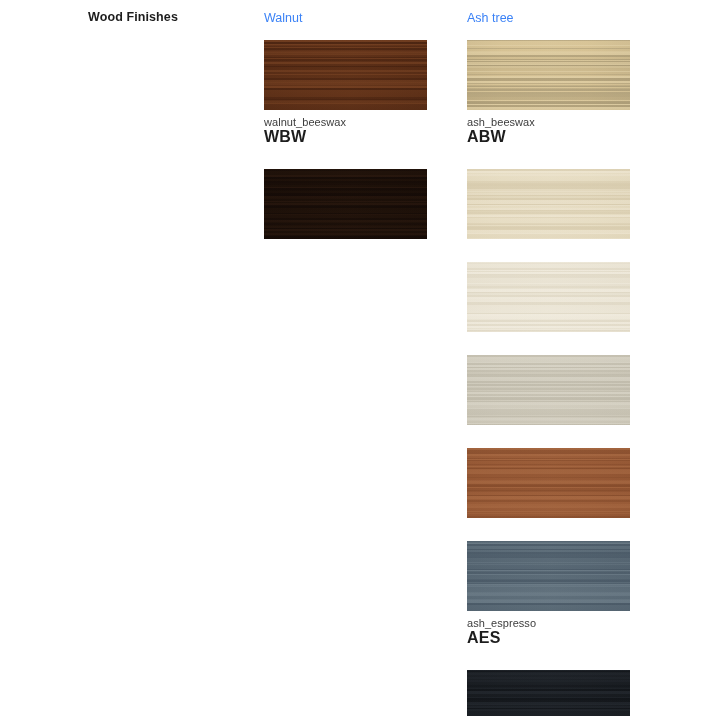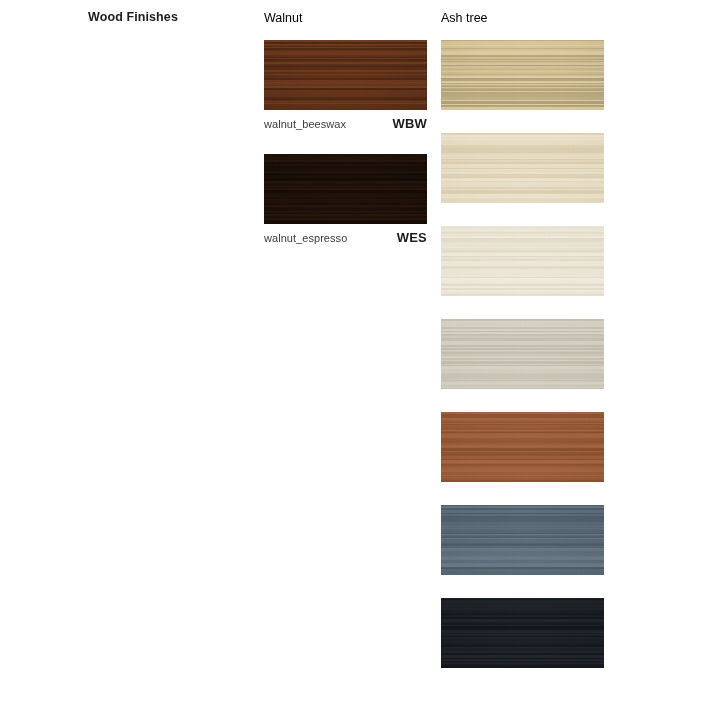--- a/index.html
+++ b/index.html
@@ -36,26 +36,26 @@
     white-space: nowrap;
   }
 
   
   .column {
     position: absolute;
     top: 0;
     width: 163px;
   }
   .col-walnut { left: 264px; }
-  .col-ash    { left: 441px; }
+  .col-ash    { left: 467px; }
 
   .column-header {
     font-size: 12.5px;
     font-weight: normal;
-    color: #000000;
+    color: #3b82f6;
     padding-top: 11px;
     padding-bottom: 0;
     height: 21px;
     white-space: nowrap;
   }
 
   
   .swatch-list {
     position: absolute;
     top: 40px;
@@ -73,29 +73,30 @@
     position: relative;
     overflow: hidden;
   }
   .swatch-meta {
     display: flex;
     justify-content: space-between;
     align-items: baseline;
     width: 163px;
     padding-top: 6px;
     box-sizing: border-box;
+    flex-direction: column;
   }
   .swatch-name {
     font-size: 11px;
     color: #3c3c3c;
     white-space: nowrap;
     letter-spacing: 0.05px;
   }
   .swatch-code {
-    font-size: 13px;
+    font-size: 16px;
     font-weight: bold;
     color: #1d1d1d;
     white-space: nowrap;
     letter-spacing: 0.2px;
   }
 </style>
 </head>
 <body>
 
 <div class="board">
@@ -107,48 +108,52 @@
     <div class="swatch-list">
         <div class="swatch-card">
           <div class="swatch-chip" style="background: linear-gradient(rgba(122, 68, 36, 0.53) 0%, rgba(122, 68, 36, 0.53) 2.18%, rgba(63, 29, 13, 0.573) 2.18%, rgba(63, 29, 13, 0.573) 5.11%, rgba(122, 68, 36, 0.56) 5.11%, rgba(122, 68, 36, 0.56) 7.43%, rgba(0, 0, 0, 0) 7.43%, rgba(0, 0, 0, 0) 8.19%, rgba(63, 29, 13, 0.318) 8.19%, rgba(63, 29, 13, 0.318) 9.37%, rgba(63, 29, 13, 0.482) 9.37%, rgba(63, 29, 13, 0.482) 10.32%, rgba(122, 68, 36, 0.427) 10.32%, rgba(122, 68, 36, 0.427) 11.38%, rgba(63, 29, 13, 0.52) 11.38%, rgba(63, 29, 13, 0.52) 13.97%, rgba(0, 0, 0, 0) 13.97%, rgba(0, 0, 0, 0) 15.32%, rgba(122, 68, 36, 0.294) 15.32%, rgba(122, 68, 36, 0.294) 16.88%, rgba(122, 68, 36, 0.51) 16.88%, rgba(122, 68, 36, 0.51) 18.15%, rgba(122, 68, 36, 0.337) 18.15%, rgba(122, 68, 36, 0.337) 20.5%, rgba(122, 68, 36, 0.482) 20.5%, rgba(122, 68, 36, 0.482) 21.35%, rgba(0, 0, 0, 0) 21.35%, rgba(0, 0, 0, 0) 23.87%, rgba(63, 29, 13, 0.467) 23.87%, rgba(63, 29, 13, 0.467) 25.43%, rgba(122, 68, 36, 0.463) 25.43%, rgba(122, 68, 36, 0.463) 27.72%, rgba(63, 29, 13, 0.39) 27.72%, rgba(63, 29, 13, 0.39) 29.32%, rgba(0, 0, 0, 0) 29.32%, rgba(0, 0, 0, 0) 31.99%, rgba(122, 68, 36, 0.596) 31.99%, rgba(122, 68, 36, 0.596) 34.96%, rgba(0, 0, 0, 0) 34.96%, rgba(0, 0, 0, 0) 37.4%, rgba(63, 29, 13, 0.53) 37.4%, rgba(63, 29, 13, 0.53) 38.24%, rgba(0, 0, 0, 0) 38.24%, rgba(0, 0, 0, 0) 40.41%, rgba(0, 0, 0, 0) 40.41%, rgba(0, 0, 0, 0) 43.44%, rgba(122, 68, 36, 0.56) 43.44%, rgba(122, 68, 36, 0.56) 46.04%, rgba(0, 0, 0, 0) 46.04%, rgba(0, 0, 0, 0) 48.05%, rgba(122, 68, 36, 0.54) 48.05%, rgba(122, 68, 36, 0.54) 48.99%, rgba(122, 68, 36, 0.576) 48.99%, rgba(122, 68, 36, 0.576) 50.15%, rgba(0, 0, 0, 0) 50.15%, rgba(0, 0, 0, 0) 52.16%, rgba(0, 0, 0, 0) 52.16%, rgba(0, 0, 0, 0) 54.64%, rgba(63, 29, 13, 0.486) 54.64%, rgba(63, 29, 13, 0.486) 57.69%, rgba(122, 68, 36, 0.35) 57.69%, rgba(122, 68, 36, 0.35) 60.58%, rgba(122, 68, 36, 0.514) 60.58%, rgba(122, 68, 36, 0.514) 61.82%, rgba(122, 68, 36, 0.333) 61.82%, rgba(122, 68, 36, 0.333) 64.98%, rgba(0, 0, 0, 0) 64.98%, rgba(0, 0, 0, 0) 66.12%, rgba(122, 68, 36, 0.592) 66.12%, rgba(122, 68, 36, 0.592) 68.94%, rgba(63, 29, 13, 0.616) 68.94%, rgba(63, 29, 13, 0.616) 71.84%, rgba(0, 0, 0, 0) 71.84%, rgba(0, 0, 0, 0) 75.11%, rgba(0, 0, 0, 0) 75.11%, rgba(0, 0, 0, 0) 78.04%, rgba(0, 0, 0, 0) 78.04%, rgba(0, 0, 0, 0) 79.36%, rgba(0, 0, 0, 0) 79.36%, rgba(0, 0, 0, 0) 82.14%, rgba(63, 29, 13, 0.408) 82.14%, rgba(63, 29, 13, 0.408) 83.58%, rgba(63, 29, 13, 0.608) 83.58%, rgba(63, 29, 13, 0.608) 85.05%, rgba(0, 0, 0, 0) 85.05%, rgba(0, 0, 0, 0) 86.77%, rgba(122, 68, 36, 0.49) 86.77%, rgba(122, 68, 36, 0.49) 87.56%, rgba(122, 68, 36, 0.275) 87.56%, rgba(122, 68, 36, 0.275) 89.8%, rgba(122, 68, 36, 0.537) 89.8%, rgba(122, 68, 36, 0.537) 92.12%, rgba(0, 0, 0, 0) 92.12%, rgba(0, 0, 0, 0) 95.42%, rgba(0, 0, 0, 0) 95.42%, rgba(0, 0, 0, 0) 98.22%, rgba(0, 0, 0, 0) 98.22%, rgba(0, 0, 0, 0) 100%), linear-gradient(rgba(122, 68, 36, 0.2) 0%, rgba(0, 0, 0, 0) 18%, rgba(63, 29, 13, 0.22) 38%, rgba(0, 0, 0, 0) 55%, rgba(122, 68, 36, 0.16) 72%, rgba(0, 0, 0, 0) 86%, rgba(63, 29, 13, 0.18) 100%), linear-gradient(to right, rgba(63, 29, 13, 0.12) 0%, rgba(0, 0, 0, 0) 22%, rgba(122, 68, 36, 0.1) 52%, rgba(0, 0, 0, 0) 74%, rgba(63, 29, 13, 0.14) 100%), linear-gradient(rgb(95, 49, 24), rgb(95, 49, 24));"></div>
           <div class="swatch-meta">
             <span class="swatch-name">walnut_beeswax</span>
             <span class="swatch-code">WBW</span>
           </div>
         </div>
         <div class="swatch-card">
           <div class="swatch-chip" style="background: linear-gradient(rgba(0, 0, 0, 0) 0%, rgba(0, 0, 0, 0) 1.69%, rgba(18, 9, 6, 0.435) 1.69%, rgba(18, 9, 6, 0.435) 3.2%, rgba(0, 0, 0, 0) 3.2%, rgba(0, 0, 0, 0) 6.13%, rgba(0, 0, 0, 0) 6.13%, rgba(0, 0, 0, 0) 8.54%, rgba(45, 26, 16, 0.553) 8.54%, rgba(45, 26, 16, 0.553) 11.19%, rgba(18, 9, 6, 0.64) 11.19%, rgba(18, 9, 6, 0.64) 13.96%, rgba(0, 0, 0, 0) 13.96%, rgba(0, 0, 0, 0) 17.12%, rgba(18, 9, 6, 0.518) 17.12%, rgba(18, 9, 6, 0.518) 19.62%, rgba(18, 9, 6, 0.345) 19.62%, rgba(18, 9, 6, 0.345) 21.72%, rgba(18, 9, 6, 0.337) 21.72%, rgba(18, 9, 6, 0.337) 23.13%, rgba(0, 0, 0, 0) 23.13%, rgba(0, 0, 0, 0) 25.33%, rgba(45, 26, 16, 0.54) 25.33%, rgba(45, 26, 16, 0.54) 26.87%, rgba(18, 9, 6, 0.565) 26.87%, rgba(18, 9, 6, 0.565) 29.37%, rgba(18, 9, 6, 0.35) 29.37%, rgba(18, 9, 6, 0.35) 30.81%, rgba(0, 0, 0, 0) 30.81%, rgba(0, 0, 0, 0) 34.1%, rgba(18, 9, 6, 0.584) 34.1%, rgba(18, 9, 6, 0.584) 36.85%, rgba(18, 9, 6, 0.608) 36.85%, rgba(18, 9, 6, 0.608) 38.43%, rgba(45, 26, 16, 0.408) 38.43%, rgba(45, 26, 16, 0.408) 41%, rgba(45, 26, 16, 0.294) 41%, rgba(45, 26, 16, 0.294) 42.55%, rgba(0, 0, 0, 0) 42.55%, rgba(0, 0, 0, 0) 45.57%, rgba(45, 26, 16, 0.557) 45.57%, rgba(45, 26, 16, 0.557) 47.77%, rgba(0, 0, 0, 0) 47.77%, rgba(0, 0, 0, 0) 48.98%, rgba(45, 26, 16, 0.51) 48.98%, rgba(45, 26, 16, 0.51) 51.42%, rgba(18, 9, 6, 0.376) 51.42%, rgba(18, 9, 6, 0.376) 52.91%, rgba(18, 9, 6, 0.616) 52.91%, rgba(18, 9, 6, 0.616) 56.17%, rgba(0, 0, 0, 0) 56.17%, rgba(0, 0, 0, 0) 58.23%, rgba(0, 0, 0, 0) 58.23%, rgba(0, 0, 0, 0) 60.82%, rgba(18, 9, 6, 0.475) 60.82%, rgba(18, 9, 6, 0.475) 61.72%, rgba(0, 0, 0, 0) 61.72%, rgba(0, 0, 0, 0) 62.71%, rgba(18, 9, 6, 0.52) 62.71%, rgba(18, 9, 6, 0.52) 63.88%, rgba(45, 26, 16, 0.294) 63.88%, rgba(45, 26, 16, 0.294) 65.78%, rgba(0, 0, 0, 0) 65.78%, rgba(0, 0, 0, 0) 67.51%, rgba(0, 0, 0, 0) 67.51%, rgba(0, 0, 0, 0) 69.45%, rgba(18, 9, 6, 0.537) 69.45%, rgba(18, 9, 6, 0.537) 72.74%, rgba(45, 26, 16, 0.376) 72.74%, rgba(45, 26, 16, 0.376) 75.41%, rgba(0, 0, 0, 0) 75.41%, rgba(0, 0, 0, 0) 77.15%, rgba(18, 9, 6, 0.365) 77.15%, rgba(18, 9, 6, 0.365) 79.47%, rgba(0, 0, 0, 0) 79.47%, rgba(0, 0, 0, 0) 80.9%, rgba(45, 26, 16, 0.294) 80.9%, rgba(45, 26, 16, 0.294) 84.1%, rgba(18, 9, 6, 0.52) 84.1%, rgba(18, 9, 6, 0.52) 85.03%, rgba(45, 26, 16, 0.53) 85.03%, rgba(45, 26, 16, 0.53) 88.32%, rgba(0, 0, 0, 0) 88.32%, rgba(0, 0, 0, 0) 90.53%, rgba(0, 0, 0, 0) 90.53%, rgba(0, 0, 0, 0) 91.66%, rgba(45, 26, 16, 0.486) 91.66%, rgba(45, 26, 16, 0.486) 94.33%, rgba(0, 0, 0, 0) 94.33%, rgba(0, 0, 0, 0) 95.53%, rgba(18, 9, 6, 0.604) 95.53%, rgba(18, 9, 6, 0.604) 97.7%, rgba(18, 9, 6, 0.576) 97.7%, rgba(18, 9, 6, 0.576) 99.29%, rgba(0, 0, 0, 0) 99.29%, rgba(0, 0, 0, 0) 100%), linear-gradient(rgba(45, 26, 16, 0.2) 0%, rgba(0, 0, 0, 0) 18%, rgba(18, 9, 6, 0.22) 38%, rgba(0, 0, 0, 0) 55%, rgba(45, 26, 16, 0.16) 72%, rgba(0, 0, 0, 0) 86%, rgba(18, 9, 6, 0.18) 100%), linear-gradient(to right, rgba(18, 9, 6, 0.12) 0%, rgba(0, 0, 0, 0) 22%, rgba(45, 26, 16, 0.1) 52%, rgba(0, 0, 0, 0) 74%, rgba(18, 9, 6, 0.14) 100%), linear-gradient(rgb(30, 17, 9), rgb(30, 17, 9));"></div>
-          <div class="swatch-meta">
-            <span class="swatch-name">walnut_espresso</span>
-            <span class="swatch-code">WES</span>
-          </div>
         </div>
       </div>
   </div>
 
   <div class="column col-ash">
     <div class="column-header">Ash tree</div>
     <div class="swatch-list">
         <div class="swatch-card">
           <div class="swatch-chip" style="background: linear-gradient(rgba(154, 140, 107, 0.447) 0%, rgba(154, 140, 107, 0.447) 1.6%, rgba(0, 0, 0, 0) 1.6%, rgba(0, 0, 0, 0) 2.96%, rgba(0, 0, 0, 0) 2.96%, rgba(0, 0, 0, 0) 4.01%, rgba(0, 0, 0, 0) 4.01%, rgba(0, 0, 0, 0) 6.46%, rgba(227, 211, 171, 0.56) 6.46%, rgba(227, 211, 171, 0.56) 7.87%, rgba(154, 140, 107, 0.463) 7.87%, rgba(154, 140, 107, 0.463) 8.73%, rgba(0, 0, 0, 0) 8.73%, rgba(0, 0, 0, 0) 11.49%, rgba(154, 140, 107, 0.396) 11.49%, rgba(154, 140, 107, 0.396) 13.22%, rgba(0, 0, 0, 0) 13.22%, rgba(0, 0, 0, 0) 16.11%, rgba(227, 211, 171, 0.373) 16.11%, rgba(227, 211, 171, 0.373) 17.4%, rgba(227, 211, 171, 0.557) 17.4%, rgba(227, 211, 171, 0.557) 18.11%, rgba(227, 211, 171, 0.494) 18.11%, rgba(227, 211, 171, 0.494) 19.1%, rgba(227, 211, 171, 0.5) 19.1%, rgba(227, 211, 171, 0.5) 20.85%, rgba(227, 211, 171, 0.337) 20.85%, rgba(227, 211, 171, 0.337) 21.55%, rgba(154, 140, 107, 0.5) 21.55%, rgba(154, 140, 107, 0.5) 24.54%, rgba(0, 0, 0, 0) 24.54%, rgba(0, 0, 0, 0) 27%, rgba(154, 140, 107, 0.5) 27%, rgba(154, 140, 107, 0.5) 28.62%, rgba(227, 211, 171, 0.36) 28.62%, rgba(227, 211, 171, 0.36) 30.51%, rgba(154, 140, 107, 0.482) 30.51%, rgba(154, 140, 107, 0.482) 31.94%, rgba(227, 211, 171, 0.345) 31.94%, rgba(227, 211, 171, 0.345) 34.42%, rgba(227, 211, 171, 0.525) 34.42%, rgba(227, 211, 171, 0.525) 36.05%, rgba(154, 140, 107, 0.537) 36.05%, rgba(154, 140, 107, 0.537) 37.65%, rgba(227, 211, 171, 0.33) 37.65%, rgba(227, 211, 171, 0.33) 40.45%, rgba(0, 0, 0, 0) 40.45%, rgba(0, 0, 0, 0) 43.68%, rgba(154, 140, 107, 0.48) 43.68%, rgba(154, 140, 107, 0.48) 44.9%, rgba(227, 211, 171, 0.533) 44.9%, rgba(227, 211, 171, 0.533) 46.04%, rgba(0, 0, 0, 0) 46.04%, rgba(0, 0, 0, 0) 47.93%, rgba(154, 140, 107, 0.306) 47.93%, rgba(154, 140, 107, 0.306) 49.59%, rgba(0, 0, 0, 0) 49.59%, rgba(0, 0, 0, 0) 51.81%, rgba(227, 211, 171, 0.59) 51.81%, rgba(227, 211, 171, 0.59) 54.18%, rgba(154, 140, 107, 0.576) 54.18%, rgba(154, 140, 107, 0.576) 56%, rgba(154, 140, 107, 0.55) 56%, rgba(154, 140, 107, 0.55) 58.49%, rgba(227, 211, 171, 0.47) 58.49%, rgba(227, 211, 171, 0.47) 61.07%, rgba(154, 140, 107, 0.392) 61.07%, rgba(154, 140, 107, 0.392) 62.15%, rgba(227, 211, 171, 0.557) 62.15%, rgba(227, 211, 171, 0.557) 63.02%, rgba(0, 0, 0, 0) 63.02%, rgba(0, 0, 0, 0) 63.73%, rgba(154, 140, 107, 0.325) 63.73%, rgba(154, 140, 107, 0.325) 65.91%, rgba(154, 140, 107, 0.59) 65.91%, rgba(154, 140, 107, 0.59) 67.75%, rgba(0, 0, 0, 0) 67.75%, rgba(0, 0, 0, 0) 68.6%, rgba(154, 140, 107, 0.376) 68.6%, rgba(154, 140, 107, 0.376) 70.24%, rgba(154, 140, 107, 0.576) 70.24%, rgba(154, 140, 107, 0.576) 72.52%, rgba(0, 0, 0, 0) 72.52%, rgba(0, 0, 0, 0) 73.99%, rgba(154, 140, 107, 0.51) 73.99%, rgba(154, 140, 107, 0.51) 77.05%, rgba(154, 140, 107, 0.48) 77.05%, rgba(154, 140, 107, 0.48) 79.14%, rgba(154, 140, 107, 0.463) 79.14%, rgba(154, 140, 107, 0.463) 81.98%, rgba(154, 140, 107, 0.365) 81.98%, rgba(154, 140, 107, 0.365) 83.71%, rgba(154, 140, 107, 0.34) 83.71%, rgba(154, 140, 107, 0.34) 85.34%, rgba(227, 211, 171, 0.365) 85.34%, rgba(227, 211, 171, 0.365) 87.14%, rgba(154, 140, 107, 0.56) 87.14%, rgba(154, 140, 107, 0.56) 88.08%, rgba(154, 140, 107, 0.608) 88.08%, rgba(154, 140, 107, 0.608) 91.17%, rgba(227, 211, 171, 0.58) 91.17%, rgba(227, 211, 171, 0.58) 92.8%, rgba(154, 140, 107, 0.545) 92.8%, rgba(154, 140, 107, 0.545) 95.63%, rgba(227, 211, 171, 0.584) 95.63%, rgba(227, 211, 171, 0.584) 97.87%, rgba(227, 211, 171, 0.48) 97.87%, rgba(227, 211, 171, 0.48) 100%), linear-gradient(rgba(227, 211, 171, 0.2) 0%, rgba(0, 0, 0, 0) 18%, rgba(154, 140, 107, 0.22) 38%, rgba(0, 0, 0, 0) 55%, rgba(227, 211, 171, 0.16) 72%, rgba(0, 0, 0, 0) 86%, rgba(154, 140, 107, 0.18) 100%), linear-gradient(to right, rgba(154, 140, 107, 0.12) 0%, rgba(0, 0, 0, 0) 22%, rgba(227, 211, 171, 0.1) 52%, rgba(0, 0, 0, 0) 74%, rgba(154, 140, 107, 0.14) 100%), linear-gradient(rgb(214, 194, 148), rgb(214, 194, 148));"></div>
+          <div class="swatch-meta">
+            <span class="swatch-name">ash_beeswax</span>
+            <span class="swatch-code">ABW</span>
+          </div>
         </div>
         <div class="swatch-card">
           <div class="swatch-chip" style="background: linear-gradient(rgba(210, 197, 166, 0.48) 0%, rgba(210, 197, 166, 0.48) 3.1%, rgba(240, 232, 213, 0.545) 3.1%, rgba(240, 232, 213, 0.545) 5.06%, rgba(0, 0, 0, 0) 5.06%, rgba(0, 0, 0, 0) 7.01%, rgba(0, 0, 0, 0) 7.01%, rgba(0, 0, 0, 0) 7.81%, rgba(240, 232, 213, 0.337) 7.81%, rgba(240, 232, 213, 0.337) 9.51%, rgba(0, 0, 0, 0) 9.51%, rgba(0, 0, 0, 0) 11.34%, rgba(0, 0, 0, 0) 11.34%, rgba(0, 0, 0, 0) 13.92%, rgba(0, 0, 0, 0) 13.92%, rgba(0, 0, 0, 0) 15.05%, rgba(0, 0, 0, 0) 15.05%, rgba(0, 0, 0, 0) 17.01%, rgba(210, 197, 166, 0.396) 17.01%, rgba(210, 197, 166, 0.396) 19.38%, rgba(210, 197, 166, 0.56) 19.38%, rgba(210, 197, 166, 0.56) 21.31%, rgba(210, 197, 166, 0.63) 21.31%, rgba(210, 197, 166, 0.63) 23.79%, rgba(210, 197, 166, 0.545) 23.79%, rgba(210, 197, 166, 0.545) 25.72%, rgba(210, 197, 166, 0.553) 25.72%, rgba(210, 197, 166, 0.553) 28.09%, rgba(210, 197, 166, 0.47) 28.09%, rgba(210, 197, 166, 0.47) 29.13%, rgba(0, 0, 0, 0) 29.13%, rgba(0, 0, 0, 0) 31.37%, rgba(240, 232, 213, 0.333) 31.37%, rgba(240, 232, 213, 0.333) 33.27%, rgba(0, 0, 0, 0) 33.27%, rgba(0, 0, 0, 0) 35%, rgba(240, 232, 213, 0.282) 35%, rgba(240, 232, 213, 0.282) 37.46%, rgba(210, 197, 166, 0.52) 37.46%, rgba(210, 197, 166, 0.52) 38.6%, rgba(0, 0, 0, 0) 38.6%, rgba(0, 0, 0, 0) 41.39%, rgba(210, 197, 166, 0.565) 41.39%, rgba(210, 197, 166, 0.565) 44.26%, rgba(240, 232, 213, 0.34) 44.26%, rgba(240, 232, 213, 0.34) 47.45%, rgba(240, 232, 213, 0.31) 47.45%, rgba(240, 232, 213, 0.31) 49.6%, rgba(210, 197, 166, 0.61) 49.6%, rgba(210, 197, 166, 0.61) 51.73%, rgba(240, 232, 213, 0.42) 51.73%, rgba(240, 232, 213, 0.42) 53.24%, rgba(0, 0, 0, 0) 53.24%, rgba(0, 0, 0, 0) 56.42%, rgba(240, 232, 213, 0.392) 56.42%, rgba(240, 232, 213, 0.392) 57.8%, rgba(240, 232, 213, 0.37) 57.8%, rgba(240, 232, 213, 0.37) 58.93%, rgba(210, 197, 166, 0.525) 58.93%, rgba(210, 197, 166, 0.525) 60.06%, rgba(210, 197, 166, 0.37) 60.06%, rgba(210, 197, 166, 0.37) 62.04%, rgba(210, 197, 166, 0.498) 62.04%, rgba(210, 197, 166, 0.498) 63.83%, rgba(0, 0, 0, 0) 63.83%, rgba(0, 0, 0, 0) 65.67%, rgba(240, 232, 213, 0.365) 65.67%, rgba(240, 232, 213, 0.365) 66.4%, rgba(240, 232, 213, 0.518) 66.4%, rgba(240, 232, 213, 0.518) 68.2%, rgba(210, 197, 166, 0.31) 68.2%, rgba(210, 197, 166, 0.31) 69.74%, rgba(0, 0, 0, 0) 69.74%, rgba(0, 0, 0, 0) 72.67%, rgba(0, 0, 0, 0) 72.67%, rgba(0, 0, 0, 0) 74.15%, rgba(240, 232, 213, 0.51) 74.15%, rgba(240, 232, 213, 0.51) 74.87%, rgba(0, 0, 0, 0) 74.87%, rgba(0, 0, 0, 0) 76.5%, rgba(240, 232, 213, 0.55) 76.5%, rgba(240, 232, 213, 0.55) 77.37%, rgba(210, 197, 166, 0.357) 77.37%, rgba(210, 197, 166, 0.357) 78.84%, rgba(210, 197, 166, 0.498) 78.84%, rgba(210, 197, 166, 0.498) 79.9%, rgba(0, 0, 0, 0) 79.9%, rgba(0, 0, 0, 0) 80.91%, rgba(210, 197, 166, 0.49) 80.91%, rgba(210, 197, 166, 0.49) 83.51%, rgba(210, 197, 166, 0.608) 83.51%, rgba(210, 197, 166, 0.608) 84.42%, rgba(210, 197, 166, 0.6) 84.42%, rgba(210, 197, 166, 0.6) 86.32%, rgba(210, 197, 166, 0.514) 86.32%, rgba(210, 197, 166, 0.514) 87.79%, rgba(240, 232, 213, 0.384) 87.79%, rgba(240, 232, 213, 0.384) 90.87%, rgba(210, 197, 166, 0.416) 90.87%, rgba(210, 197, 166, 0.416) 91.81%, rgba(240, 232, 213, 0.584) 91.81%, rgba(240, 232, 213, 0.584) 92.66%, rgba(0, 0, 0, 0) 92.66%, rgba(0, 0, 0, 0) 95.4%, rgba(0, 0, 0, 0) 95.4%, rgba(0, 0, 0, 0) 97.57%, rgba(0, 0, 0, 0) 97.57%, rgba(0, 0, 0, 0) 98.42%, rgba(240, 232, 213, 0.337) 98.42%, rgba(240, 232, 213, 0.337) 100%), linear-gradient(rgba(240, 232, 213, 0.2) 0%, rgba(0, 0, 0, 0) 18%, rgba(210, 197, 166, 0.22) 38%, rgba(0, 0, 0, 0) 55%, rgba(240, 232, 213, 0.16) 72%, rgba(0, 0, 0, 0) 86%, rgba(210, 197, 166, 0.18) 100%), linear-gradient(to right, rgba(210, 197, 166, 0.12) 0%, rgba(0, 0, 0, 0) 22%, rgba(240, 232, 213, 0.1) 52%, rgba(0, 0, 0, 0) 74%, rgba(210, 197, 166, 0.14) 100%), linear-gradient(rgb(230, 220, 194), rgb(230, 220, 194));"></div>
         </div>
         <div class="swatch-card">
           <div class="swatch-chip" style="background: linear-gradient(rgba(0, 0, 0, 0) 0%, rgba(0, 0, 0, 0) 2.06%, rgba(220, 212, 192, 0.306) 2.06%, rgba(220, 212, 192, 0.306) 3.21%, rgba(0, 0, 0, 0) 3.21%, rgba(0, 0, 0, 0) 5.04%, rgba(0, 0, 0, 0) 5.04%, rgba(0, 0, 0, 0) 6.57%, rgba(0, 0, 0, 0) 6.57%, rgba(0, 0, 0, 0) 8.15%, rgba(220, 212, 192, 0.537) 8.15%, rgba(220, 212, 192, 0.537) 11.12%, rgba(220, 212, 192, 0.525) 11.12%, rgba(220, 212, 192, 0.525) 12.12%, rgba(244, 239, 227, 0.4) 12.12%, rgba(244, 239, 227, 0.4) 13.34%, rgba(220, 212, 192, 0.4) 13.34%, rgba(220, 212, 192, 0.4) 14.06%, rgba(244, 239, 227, 0.45) 14.06%, rgba(244, 239, 227, 0.45) 16.67%, rgba(220, 212, 192, 0.584) 16.67%, rgba(220, 212, 192, 0.584) 18.65%, rgba(220, 212, 192, 0.506) 18.65%, rgba(220, 212, 192, 0.506) 21.41%, rgba(220, 212, 192, 0.447) 21.41%, rgba(220, 212, 192, 0.447) 22.91%, rgba(0, 0, 0, 0) 22.91%, rgba(0, 0, 0, 0) 24.41%, rgba(0, 0, 0, 0) 24.41%, rgba(0, 0, 0, 0) 26.91%, rgba(0, 0, 0, 0) 26.91%, rgba(0, 0, 0, 0) 30.07%, rgba(244, 239, 227, 0.404) 30.07%, rgba(244, 239, 227, 0.404) 31.5%, rgba(0, 0, 0, 0) 31.5%, rgba(0, 0, 0, 0) 33.87%, rgba(220, 212, 192, 0.475) 33.87%, rgba(220, 212, 192, 0.475) 36.81%, rgba(0, 0, 0, 0) 36.81%, rgba(0, 0, 0, 0) 38.37%, rgba(244, 239, 227, 0.557) 38.37%, rgba(244, 239, 227, 0.557) 39.49%, rgba(244, 239, 227, 0.565) 39.49%, rgba(244, 239, 227, 0.565) 42.33%, rgba(220, 212, 192, 0.63) 42.33%, rgba(220, 212, 192, 0.63) 44.38%, rgba(0, 0, 0, 0) 44.38%, rgba(0, 0, 0, 0) 46.61%, rgba(220, 212, 192, 0.553) 46.61%, rgba(220, 212, 192, 0.553) 49.29%, rgba(244, 239, 227, 0.39) 49.29%, rgba(244, 239, 227, 0.39) 52.21%, rgba(0, 0, 0, 0) 52.21%, rgba(0, 0, 0, 0) 52.97%, rgba(244, 239, 227, 0.263) 52.97%, rgba(244, 239, 227, 0.263) 55.07%, rgba(244, 239, 227, 0.325) 55.07%, rgba(244, 239, 227, 0.325) 57.67%, rgba(220, 212, 192, 0.584) 57.67%, rgba(220, 212, 192, 0.584) 60.79%, rgba(0, 0, 0, 0) 60.79%, rgba(0, 0, 0, 0) 63.19%, rgba(0, 0, 0, 0) 63.19%, rgba(0, 0, 0, 0) 64.39%, rgba(0, 0, 0, 0) 64.39%, rgba(0, 0, 0, 0) 67.26%, rgba(0, 0, 0, 0) 67.26%, rgba(0, 0, 0, 0) 69.9%, rgba(0, 0, 0, 0) 69.9%, rgba(0, 0, 0, 0) 72.22%, rgba(220, 212, 192, 0.325) 72.22%, rgba(220, 212, 192, 0.325) 73.13%, rgba(220, 212, 192, 0.604) 73.13%, rgba(220, 212, 192, 0.604) 74.27%, rgba(244, 239, 227, 0.52) 74.27%, rgba(244, 239, 227, 0.52) 77.47%, rgba(244, 239, 227, 0.396) 77.47%, rgba(244, 239, 227, 0.396) 80.74%, rgba(0, 0, 0, 0) 80.74%, rgba(0, 0, 0, 0) 82.48%, rgba(220, 212, 192, 0.53) 82.48%, rgba(220, 212, 192, 0.53) 85.52%, rgba(244, 239, 227, 0.47) 85.52%, rgba(244, 239, 227, 0.47) 88.06%, rgba(220, 212, 192, 0.427) 88.06%, rgba(220, 212, 192, 0.427) 91.35%, rgba(244, 239, 227, 0.58) 91.35%, rgba(244, 239, 227, 0.58) 94.16%, rgba(0, 0, 0, 0) 94.16%, rgba(0, 0, 0, 0) 95.7%, rgba(244, 239, 227, 0.4) 95.7%, rgba(244, 239, 227, 0.4) 97.3%, rgba(220, 212, 192, 0.53) 97.3%, rgba(220, 212, 192, 0.53) 98.85%, rgba(0, 0, 0, 0) 98.85%, rgba(0, 0, 0, 0) 100%), linear-gradient(rgba(244, 239, 227, 0.2) 0%, rgba(0, 0, 0, 0) 18%, rgba(220, 212, 192, 0.22) 38%, rgba(0, 0, 0, 0) 55%, rgba(244, 239, 227, 0.16) 72%, rgba(0, 0, 0, 0) 86%, rgba(220, 212, 192, 0.18) 100%), linear-gradient(to right, rgba(220, 212, 192, 0.12) 0%, rgba(0, 0, 0, 0) 22%, rgba(244, 239, 227, 0.1) 52%, rgba(0, 0, 0, 0) 74%, rgba(220, 212, 192, 0.14) 100%), linear-gradient(rgb(234, 228, 212), rgb(234, 228, 212));"></div>
         </div>
         <div class="swatch-card">
           <div class="swatch-chip" style="background: linear-gradient(rgba(185, 180, 164, 0.46) 0%, rgba(185, 180, 164, 0.46) 3.06%, rgba(219, 215, 202, 0.443) 3.06%, rgba(219, 215, 202, 0.443) 6.35%, rgba(219, 215, 202, 0.33) 6.35%, rgba(219, 215, 202, 0.33) 9.4%, rgba(219, 215, 202, 0.57) 9.4%, rgba(219, 215, 202, 0.57) 10.8%, rgba(0, 0, 0, 0) 10.8%, rgba(0, 0, 0, 0) 11.9%, rgba(185, 180, 164, 0.424) 11.9%, rgba(185, 180, 164, 0.424) 14.9%, rgba(219, 215, 202, 0.576) 14.9%, rgba(219, 215, 202, 0.576) 16.54%, rgba(185, 180, 164, 0.557) 16.54%, rgba(185, 180, 164, 0.557) 19.09%, rgba(219, 215, 202, 0.518) 19.09%, rgba(219, 215, 202, 0.518) 21.15%, rgba(185, 180, 164, 0.396) 21.15%, rgba(185, 180, 164, 0.396) 24.41%, rgba(0, 0, 0, 0) 24.41%, rgba(0, 0, 0, 0) 26.7%, rgba(185, 180, 164, 0.49) 26.7%, rgba(185, 180, 164, 0.49) 28.67%, rgba(185, 180, 164, 0.41) 28.67%, rgba(185, 180, 164, 0.41) 31.1%, rgba(219, 215, 202, 0.537) 31.1%, rgba(219, 215, 202, 0.537) 34.26%, rgba(219, 215, 202, 0.482) 34.26%, rgba(219, 215, 202, 0.482) 37%, rgba(185, 180, 164, 0.435) 37%, rgba(185, 180, 164, 0.435) 40.06%, rgba(219, 215, 202, 0.345) 40.06%, rgba(219, 215, 202, 0.345) 42.08%, rgba(185, 180, 164, 0.533) 42.08%, rgba(185, 180, 164, 0.533) 44.27%, rgba(219, 215, 202, 0.384) 44.27%, rgba(219, 215, 202, 0.384) 45.02%, rgba(0, 0, 0, 0) 45.02%, rgba(0, 0, 0, 0) 46.51%, rgba(185, 180, 164, 0.494) 46.51%, rgba(185, 180, 164, 0.494) 49.56%, rgba(0, 0, 0, 0) 49.56%, rgba(0, 0, 0, 0) 51.13%, rgba(0, 0, 0, 0) 51.13%, rgba(0, 0, 0, 0) 51.91%, rgba(185, 180, 164, 0.373) 51.91%, rgba(185, 180, 164, 0.373) 53.37%, rgba(219, 215, 202, 0.53) 53.37%, rgba(219, 215, 202, 0.53) 55.18%, rgba(185, 180, 164, 0.376) 55.18%, rgba(185, 180, 164, 0.376) 58.04%, rgba(219, 215, 202, 0.44) 58.04%, rgba(219, 215, 202, 0.44) 60.17%, rgba(185, 180, 164, 0.537) 60.17%, rgba(185, 180, 164, 0.537) 61.89%, rgba(185, 180, 164, 0.64) 61.89%, rgba(185, 180, 164, 0.64) 63.91%, rgba(0, 0, 0, 0) 63.91%, rgba(0, 0, 0, 0) 65.53%, rgba(185, 180, 164, 0.557) 65.53%, rgba(185, 180, 164, 0.557) 66.83%, rgba(219, 215, 202, 0.37) 66.83%, rgba(219, 215, 202, 0.37) 68.43%, rgba(219, 215, 202, 0.518) 68.43%, rgba(219, 215, 202, 0.518) 71.06%, rgba(0, 0, 0, 0) 71.06%, rgba(0, 0, 0, 0) 71.94%, rgba(0, 0, 0, 0) 71.94%, rgba(0, 0, 0, 0) 75.14%, rgba(219, 215, 202, 0.34) 75.14%, rgba(219, 215, 202, 0.34) 76.96%, rgba(185, 180, 164, 0.306) 76.96%, rgba(185, 180, 164, 0.306) 80.21%, rgba(185, 180, 164, 0.31) 80.21%, rgba(185, 180, 164, 0.31) 83.16%, rgba(185, 180, 164, 0.33) 83.16%, rgba(185, 180, 164, 0.33) 85.76%, rgba(0, 0, 0, 0) 85.76%, rgba(0, 0, 0, 0) 86.52%, rgba(185, 180, 164, 0.545) 86.52%, rgba(185, 180, 164, 0.545) 87.89%, rgba(0, 0, 0, 0) 87.89%, rgba(0, 0, 0, 0) 90.15%, rgba(219, 215, 202, 0.518) 90.15%, rgba(219, 215, 202, 0.518) 92.79%, rgba(219, 215, 202, 0.29) 92.79%, rgba(219, 215, 202, 0.29) 94.21%, rgba(0, 0, 0, 0) 94.21%, rgba(0, 0, 0, 0) 95.07%, rgba(0, 0, 0, 0) 95.07%, rgba(0, 0, 0, 0) 97.14%, rgba(219, 215, 202, 0.553) 97.14%, rgba(219, 215, 202, 0.553) 98.6%, rgba(185, 180, 164, 0.455) 98.6%, rgba(185, 180, 164, 0.455) 100%), linear-gradient(rgba(219, 215, 202, 0.2) 0%, rgba(0, 0, 0, 0) 18%, rgba(185, 180, 164, 0.22) 38%, rgba(0, 0, 0, 0) 55%, rgba(219, 215, 202, 0.16) 72%, rgba(0, 0, 0, 0) 86%, rgba(185, 180, 164, 0.18) 100%), linear-gradient(to right, rgba(185, 180, 164, 0.12) 0%, rgba(0, 0, 0, 0) 22%, rgba(219, 215, 202, 0.1) 52%, rgba(0, 0, 0, 0) 74%, rgba(185, 180, 164, 0.14) 100%), linear-gradient(rgb(207, 202, 187), rgb(207, 202, 187));"></div>
         </div>
         <div class="swatch-card">
           <div class="swatch-chip" style="background: linear-gradient(rgba(172, 110, 71, 0.373) 0%, rgba(172, 110, 71, 0.373) 1.76%, rgba(172, 110, 71, 0.275) 1.76%, rgba(172, 110, 71, 0.275) 3.18%, rgba(126, 70, 39, 0.447) 3.18%, rgba(126, 70, 39, 0.447) 5.34%, rgba(126, 70, 39, 0.467) 5.34%, rgba(126, 70, 39, 0.467) 8.37%, rgba(172, 110, 71, 0.482) 8.37%, rgba(172, 110, 71, 0.482) 11.13%, rgba(0, 0, 0, 0) 11.13%, rgba(0, 0, 0, 0) 12.91%, rgba(0, 0, 0, 0) 12.91%, rgba(0, 0, 0, 0) 14.07%, rgba(126, 70, 39, 0.404) 14.07%, rgba(126, 70, 39, 0.404) 15.13%, rgba(172, 110, 71, 0.455) 15.13%, rgba(172, 110, 71, 0.455) 17.56%, rgba(126, 70, 39, 0.463) 17.56%, rgba(126, 70, 39, 0.463) 19.05%, rgba(0, 0, 0, 0) 19.05%, rgba(0, 0, 0, 0) 22.3%, rgba(126, 70, 39, 0.384) 22.3%, rgba(126, 70, 39, 0.384) 23.68%, rgba(0, 0, 0, 0) 23.68%, rgba(0, 0, 0, 0) 25.14%, rgba(172, 110, 71, 0.53) 25.14%, rgba(172, 110, 71, 0.53) 27.4%, rgba(0, 0, 0, 0) 27.4%, rgba(0, 0, 0, 0) 28.85%, rgba(126, 70, 39, 0.592) 28.85%, rgba(126, 70, 39, 0.592) 29.63%, rgba(172, 110, 71, 0.345) 29.63%, rgba(172, 110, 71, 0.345) 31.25%, rgba(172, 110, 71, 0.494) 31.25%, rgba(172, 110, 71, 0.494) 32.04%, rgba(172, 110, 71, 0.48) 32.04%, rgba(172, 110, 71, 0.48) 34.04%, rgba(172, 110, 71, 0.514) 34.04%, rgba(172, 110, 71, 0.514) 37.02%, rgba(0, 0, 0, 0) 37.02%, rgba(0, 0, 0, 0) 38.48%, rgba(0, 0, 0, 0) 38.48%, rgba(0, 0, 0, 0) 40.84%, rgba(126, 70, 39, 0.32) 40.84%, rgba(126, 70, 39, 0.32) 43.08%, rgba(0, 0, 0, 0) 43.08%, rgba(0, 0, 0, 0) 45.18%, rgba(172, 110, 71, 0.28) 45.18%, rgba(172, 110, 71, 0.28) 47.37%, rgba(172, 110, 71, 0.52) 47.37%, rgba(172, 110, 71, 0.52) 50.55%, rgba(172, 110, 71, 0.384) 50.55%, rgba(172, 110, 71, 0.384) 51.6%, rgba(126, 70, 39, 0.443) 51.6%, rgba(126, 70, 39, 0.443) 53.2%, rgba(126, 70, 39, 0.64) 53.2%, rgba(126, 70, 39, 0.64) 56.14%, rgba(172, 110, 71, 0.325) 56.14%, rgba(172, 110, 71, 0.325) 57.43%, rgba(126, 70, 39, 0.376) 57.43%, rgba(126, 70, 39, 0.376) 59.42%, rgba(126, 70, 39, 0.616) 59.42%, rgba(126, 70, 39, 0.616) 61.9%, rgba(126, 70, 39, 0.325) 61.9%, rgba(126, 70, 39, 0.325) 63.39%, rgba(0, 0, 0, 0) 63.39%, rgba(0, 0, 0, 0) 66.5%, rgba(126, 70, 39, 0.604) 66.5%, rgba(126, 70, 39, 0.604) 68.3%, rgba(172, 110, 71, 0.435) 68.3%, rgba(172, 110, 71, 0.435) 70.33%, rgba(172, 110, 71, 0.455) 70.33%, rgba(172, 110, 71, 0.455) 72.2%, rgba(172, 110, 71, 0.475) 72.2%, rgba(172, 110, 71, 0.475) 73.52%, rgba(0, 0, 0, 0) 73.52%, rgba(0, 0, 0, 0) 74.62%, rgba(126, 70, 39, 0.47) 74.62%, rgba(126, 70, 39, 0.47) 75.35%, rgba(126, 70, 39, 0.455) 75.35%, rgba(126, 70, 39, 0.455) 77.69%, rgba(0, 0, 0, 0) 77.69%, rgba(0, 0, 0, 0) 79.82%, rgba(172, 110, 71, 0.337) 79.82%, rgba(172, 110, 71, 0.337) 82.16%, rgba(126, 70, 39, 0.537) 82.16%, rgba(126, 70, 39, 0.537) 83.13%, rgba(172, 110, 71, 0.467) 83.13%, rgba(172, 110, 71, 0.467) 85.19%, rgba(0, 0, 0, 0) 85.19%, rgba(0, 0, 0, 0) 88.11%, rgba(0, 0, 0, 0) 88.11%, rgba(0, 0, 0, 0) 90.24%, rgba(172, 110, 71, 0.51) 90.24%, rgba(172, 110, 71, 0.51) 91.09%, rgba(0, 0, 0, 0) 91.09%, rgba(0, 0, 0, 0) 93.52%, rgba(172, 110, 71, 0.33) 93.52%, rgba(172, 110, 71, 0.33) 94.89%, rgba(0, 0, 0, 0) 94.89%, rgba(0, 0, 0, 0) 97.05%, rgba(126, 70, 39, 0.6) 97.05%, rgba(126, 70, 39, 0.6) 97.75%, rgba(126, 70, 39, 0.41) 97.75%, rgba(126, 70, 39, 0.41) 99.96%, rgba(0, 0, 0, 0) 99.96%, rgba(0, 0, 0, 0) 100%), linear-gradient(rgba(172, 110, 71, 0.2) 0%, rgba(0, 0, 0, 0) 18%, rgba(126, 70, 39, 0.22) 38%, rgba(0, 0, 0, 0) 55%, rgba(172, 110, 71, 0.16) 72%, rgba(0, 0, 0, 0) 86%, rgba(126, 70, 39, 0.18) 100%), linear-gradient(to right, rgba(126, 70, 39, 0.12) 0%, rgba(0, 0, 0, 0) 22%, rgba(172, 110, 71, 0.1) 52%, rgba(0, 0, 0, 0) 74%, rgba(126, 70, 39, 0.14) 100%), linear-gradient(rgb(154, 92, 56), rgb(154, 92, 56));"></div>
         </div>
         <div class="swatch-card">
           <div class="swatch-chip" style="background: linear-gradient(rgba(67, 82, 96, 0.373) 0%, rgba(67, 82, 96, 0.373) 1.77%, rgba(0, 0, 0, 0) 1.77%, rgba(0, 0, 0, 0) 3.44%, rgba(116, 132, 143, 0.514) 3.44%, rgba(116, 132, 143, 0.514) 4.6%, rgba(67, 82, 96, 0.604) 4.6%, rgba(67, 82, 96, 0.604) 7.64%, rgba(0, 0, 0, 0) 7.64%, rgba(0, 0, 0, 0) 8.92%, rgba(0, 0, 0, 0) 8.92%, rgba(0, 0, 0, 0) 11.18%, rgba(67, 82, 96, 0.63) 11.18%, rgba(67, 82, 96, 0.63) 12.65%, rgba(67, 82, 96, 0.584) 12.65%, rgba(67, 82, 96, 0.584) 13.57%, rgba(0, 0, 0, 0) 13.57%, rgba(0, 0, 0, 0) 14.49%, rgba(0, 0, 0, 0) 14.49%, rgba(0, 0, 0, 0) 16.37%, rgba(67, 82, 96, 0.553) 16.37%, rgba(67, 82, 96, 0.553) 19.09%, rgba(67, 82, 96, 0.427) 19.09%, rgba(67, 82, 96, 0.427) 22.2%, rgba(116, 132, 143, 0.46) 22.2%, rgba(116, 132, 143, 0.46) 23.45%, rgba(67, 82, 96, 0.467) 23.45%, rgba(67, 82, 96, 0.467) 24.7%, rgba(0, 0, 0, 0) 24.7%, rgba(0, 0, 0, 0) 27.72%, rgba(0, 0, 0, 0) 27.72%, rgba(0, 0, 0, 0) 30.36%, rgba(116, 132, 143, 0.33) 30.36%, rgba(116, 132, 143, 0.33) 31.12%, rgba(0, 0, 0, 0) 31.12%, rgba(0, 0, 0, 0) 32.16%, rgba(116, 132, 143, 0.275) 32.16%, rgba(116, 132, 143, 0.275) 33.92%, rgba(0, 0, 0, 0) 33.92%, rgba(0, 0, 0, 0) 35.15%, rgba(0, 0, 0, 0) 35.15%, rgba(0, 0, 0, 0) 36.98%, rgba(0, 0, 0, 0) 36.98%, rgba(0, 0, 0, 0) 39.81%, rgba(67, 82, 96, 0.557) 39.81%, rgba(67, 82, 96, 0.557) 40.97%, rgba(116, 132, 143, 0.59) 40.97%, rgba(116, 132, 143, 0.59) 43.29%, rgba(0, 0, 0, 0) 43.29%, rgba(0, 0, 0, 0) 44.96%, rgba(67, 82, 96, 0.365) 44.96%, rgba(67, 82, 96, 0.365) 47.79%, rgba(116, 132, 143, 0.514) 47.79%, rgba(116, 132, 143, 0.514) 48.78%, rgba(0, 0, 0, 0) 48.78%, rgba(0, 0, 0, 0) 49.82%, rgba(0, 0, 0, 0) 49.82%, rgba(0, 0, 0, 0) 52.49%, rgba(0, 0, 0, 0) 52.49%, rgba(0, 0, 0, 0) 54.77%, rgba(67, 82, 96, 0.38) 54.77%, rgba(67, 82, 96, 0.38) 55.62%, rgba(67, 82, 96, 0.61) 55.62%, rgba(67, 82, 96, 0.61) 58.72%, rgba(0, 0, 0, 0) 58.72%, rgba(0, 0, 0, 0) 59.55%, rgba(67, 82, 96, 0.41) 59.55%, rgba(67, 82, 96, 0.41) 61.23%, rgba(67, 82, 96, 0.525) 61.23%, rgba(67, 82, 96, 0.525) 61.98%, rgba(116, 132, 143, 0.537) 61.98%, rgba(116, 132, 143, 0.537) 62.88%, rgba(116, 132, 143, 0.275) 62.88%, rgba(116, 132, 143, 0.275) 64.03%, rgba(116, 132, 143, 0.408) 64.03%, rgba(116, 132, 143, 0.408) 65.57%, rgba(0, 0, 0, 0) 65.57%, rgba(0, 0, 0, 0) 68.57%, rgba(0, 0, 0, 0) 68.57%, rgba(0, 0, 0, 0) 70.4%, rgba(0, 0, 0, 0) 70.4%, rgba(0, 0, 0, 0) 72.15%, rgba(116, 132, 143, 0.33) 72.15%, rgba(116, 132, 143, 0.33) 74.39%, rgba(116, 132, 143, 0.494) 74.39%, rgba(116, 132, 143, 0.494) 77.18%, rgba(116, 132, 143, 0.45) 77.18%, rgba(116, 132, 143, 0.45) 79.12%, rgba(0, 0, 0, 0) 79.12%, rgba(0, 0, 0, 0) 81.44%, rgba(0, 0, 0, 0) 81.44%, rgba(0, 0, 0, 0) 82.32%, rgba(116, 132, 143, 0.357) 82.32%, rgba(116, 132, 143, 0.357) 84.36%, rgba(116, 132, 143, 0.56) 84.36%, rgba(116, 132, 143, 0.56) 85.77%, rgba(116, 132, 143, 0.533) 85.77%, rgba(116, 132, 143, 0.533) 88.35%, rgba(67, 82, 96, 0.557) 88.35%, rgba(67, 82, 96, 0.557) 89.36%, rgba(67, 82, 96, 0.59) 89.36%, rgba(67, 82, 96, 0.59) 91.55%, rgba(0, 0, 0, 0) 91.55%, rgba(0, 0, 0, 0) 94.49%, rgba(0, 0, 0, 0) 94.49%, rgba(0, 0, 0, 0) 96.75%, rgba(0, 0, 0, 0) 96.75%, rgba(0, 0, 0, 0) 99.64%, rgba(67, 82, 96, 0.533) 99.64%, rgba(67, 82, 96, 0.533) 100%), linear-gradient(rgba(116, 132, 143, 0.2) 0%, rgba(0, 0, 0, 0) 18%, rgba(67, 82, 96, 0.22) 38%, rgba(0, 0, 0, 0) 55%, rgba(116, 132, 143, 0.16) 72%, rgba(0, 0, 0, 0) 86%, rgba(67, 82, 96, 0.18) 100%), linear-gradient(to right, rgba(67, 82, 96, 0.12) 0%, rgba(0, 0, 0, 0) 22%, rgba(116, 132, 143, 0.1) 52%, rgba(0, 0, 0, 0) 74%, rgba(67, 82, 96, 0.14) 100%), linear-gradient(rgb(91, 107, 119), rgb(91, 107, 119));"></div>
+          <div class="swatch-meta">
+            <span class="swatch-name">ash_espresso</span>
+            <span class="swatch-code">AES</span>
+          </div>
         </div>
         <div class="swatch-card">
           <div class="swatch-chip" style="background: linear-gradient(rgba(0, 0, 0, 0) 0%, rgba(0, 0, 0, 0) 1.45%, rgba(15, 18, 22, 0.596) 1.45%, rgba(15, 18, 22, 0.596) 2.83%, rgba(0, 0, 0, 0) 2.83%, rgba(0, 0, 0, 0) 4.58%, rgba(39, 44, 51, 0.32) 4.58%, rgba(39, 44, 51, 0.32) 7.69%, rgba(0, 0, 0, 0) 7.69%, rgba(0, 0, 0, 0) 9.99%, rgba(39, 44, 51, 0.333) 9.99%, rgba(39, 44, 51, 0.333) 12.87%, rgba(0, 0, 0, 0) 12.87%, rgba(0, 0, 0, 0) 14.8%, rgba(39, 44, 51, 0.298) 14.8%, rgba(39, 44, 51, 0.298) 16.64%, rgba(0, 0, 0, 0) 16.64%, rgba(0, 0, 0, 0) 18.77%, rgba(0, 0, 0, 0) 18.77%, rgba(0, 0, 0, 0) 20.95%, rgba(15, 18, 22, 0.36) 20.95%, rgba(15, 18, 22, 0.36) 23.92%, rgba(0, 0, 0, 0) 23.92%, rgba(0, 0, 0, 0) 25.92%, rgba(39, 44, 51, 0.275) 25.92%, rgba(39, 44, 51, 0.275) 27.48%, rgba(15, 18, 22, 0.557) 27.48%, rgba(15, 18, 22, 0.557) 30.02%, rgba(39, 44, 51, 0.54) 30.02%, rgba(39, 44, 51, 0.54) 31.91%, rgba(39, 44, 51, 0.557) 31.91%, rgba(39, 44, 51, 0.557) 34.85%, rgba(0, 0, 0, 0) 34.85%, rgba(0, 0, 0, 0) 36.29%, rgba(0, 0, 0, 0) 36.29%, rgba(0, 0, 0, 0) 38.69%, rgba(39, 44, 51, 0.376) 38.69%, rgba(39, 44, 51, 0.376) 40.06%, rgba(15, 18, 22, 0.59) 40.06%, rgba(15, 18, 22, 0.59) 42.94%, rgba(15, 18, 22, 0.427) 42.94%, rgba(15, 18, 22, 0.427) 45.56%, rgba(39, 44, 51, 0.44) 45.56%, rgba(39, 44, 51, 0.44) 48.7%, rgba(39, 44, 51, 0.58) 48.7%, rgba(39, 44, 51, 0.58) 50.04%, rgba(0, 0, 0, 0) 50.04%, rgba(0, 0, 0, 0) 52%, rgba(39, 44, 51, 0.35) 52%, rgba(39, 44, 51, 0.35) 53.76%, rgba(15, 18, 22, 0.59) 53.76%, rgba(15, 18, 22, 0.59) 56.25%, rgba(39, 44, 51, 0.325) 56.25%, rgba(39, 44, 51, 0.325) 59.19%, rgba(0, 0, 0, 0) 59.19%, rgba(0, 0, 0, 0) 62.41%, rgba(15, 18, 22, 0.45) 62.41%, rgba(15, 18, 22, 0.45) 63.54%, rgba(0, 0, 0, 0) 63.54%, rgba(0, 0, 0, 0) 65.4%, rgba(15, 18, 22, 0.46) 65.4%, rgba(15, 18, 22, 0.46) 66.76%, rgba(0, 0, 0, 0) 66.76%, rgba(0, 0, 0, 0) 67.77%, rgba(15, 18, 22, 0.518) 67.77%, rgba(15, 18, 22, 0.518) 70.48%, rgba(39, 44, 51, 0.408) 70.48%, rgba(39, 44, 51, 0.408) 71.89%, rgba(0, 0, 0, 0) 71.89%, rgba(0, 0, 0, 0) 73.08%, rgba(0, 0, 0, 0) 73.08%, rgba(0, 0, 0, 0) 75.67%, rgba(39, 44, 51, 0.36) 75.67%, rgba(39, 44, 51, 0.36) 76.68%, rgba(39, 44, 51, 0.37) 76.68%, rgba(39, 44, 51, 0.37) 78.72%, rgba(15, 18, 22, 0.592) 78.72%, rgba(15, 18, 22, 0.592) 81.64%, rgba(39, 44, 51, 0.49) 81.64%, rgba(39, 44, 51, 0.49) 83.87%, rgba(39, 44, 51, 0.41) 83.87%, rgba(39, 44, 51, 0.41) 85.75%, rgba(15, 18, 22, 0.59) 85.75%, rgba(15, 18, 22, 0.59) 87.02%, rgba(39, 44, 51, 0.498) 87.02%, rgba(39, 44, 51, 0.498) 90.04%, rgba(0, 0, 0, 0) 90.04%, rgba(0, 0, 0, 0) 92.49%, rgba(39, 44, 51, 0.52) 92.49%, rgba(39, 44, 51, 0.52) 94.29%, rgba(0, 0, 0, 0) 94.29%, rgba(0, 0, 0, 0) 95.07%, rgba(0, 0, 0, 0) 95.07%, rgba(0, 0, 0, 0) 96.17%, rgba(15, 18, 22, 0.47) 96.17%, rgba(15, 18, 22, 0.47) 98.89%, rgba(15, 18, 22, 0.54) 98.89%, rgba(15, 18, 22, 0.54) 100%), linear-gradient(rgba(39, 44, 51, 0.2) 0%, rgba(0, 0, 0, 0) 18%, rgba(15, 18, 22, 0.22) 38%, rgba(0, 0, 0, 0) 55%, rgba(39, 44, 51, 0.16) 72%, rgba(0, 0, 0, 0) 86%, rgba(15, 18, 22, 0.18) 100%), linear-gradient(to right, rgba(15, 18, 22, 0.12) 0%, rgba(0, 0, 0, 0) 22%, rgba(39, 44, 51, 0.1) 52%, rgba(0, 0, 0, 0) 74%, rgba(15, 18, 22, 0.14) 100%), linear-gradient(rgb(27, 31, 36), rgb(27, 31, 36));"></div>
         </div>
       </div>
   </div>
 
 </div>
 
 </body></html>

